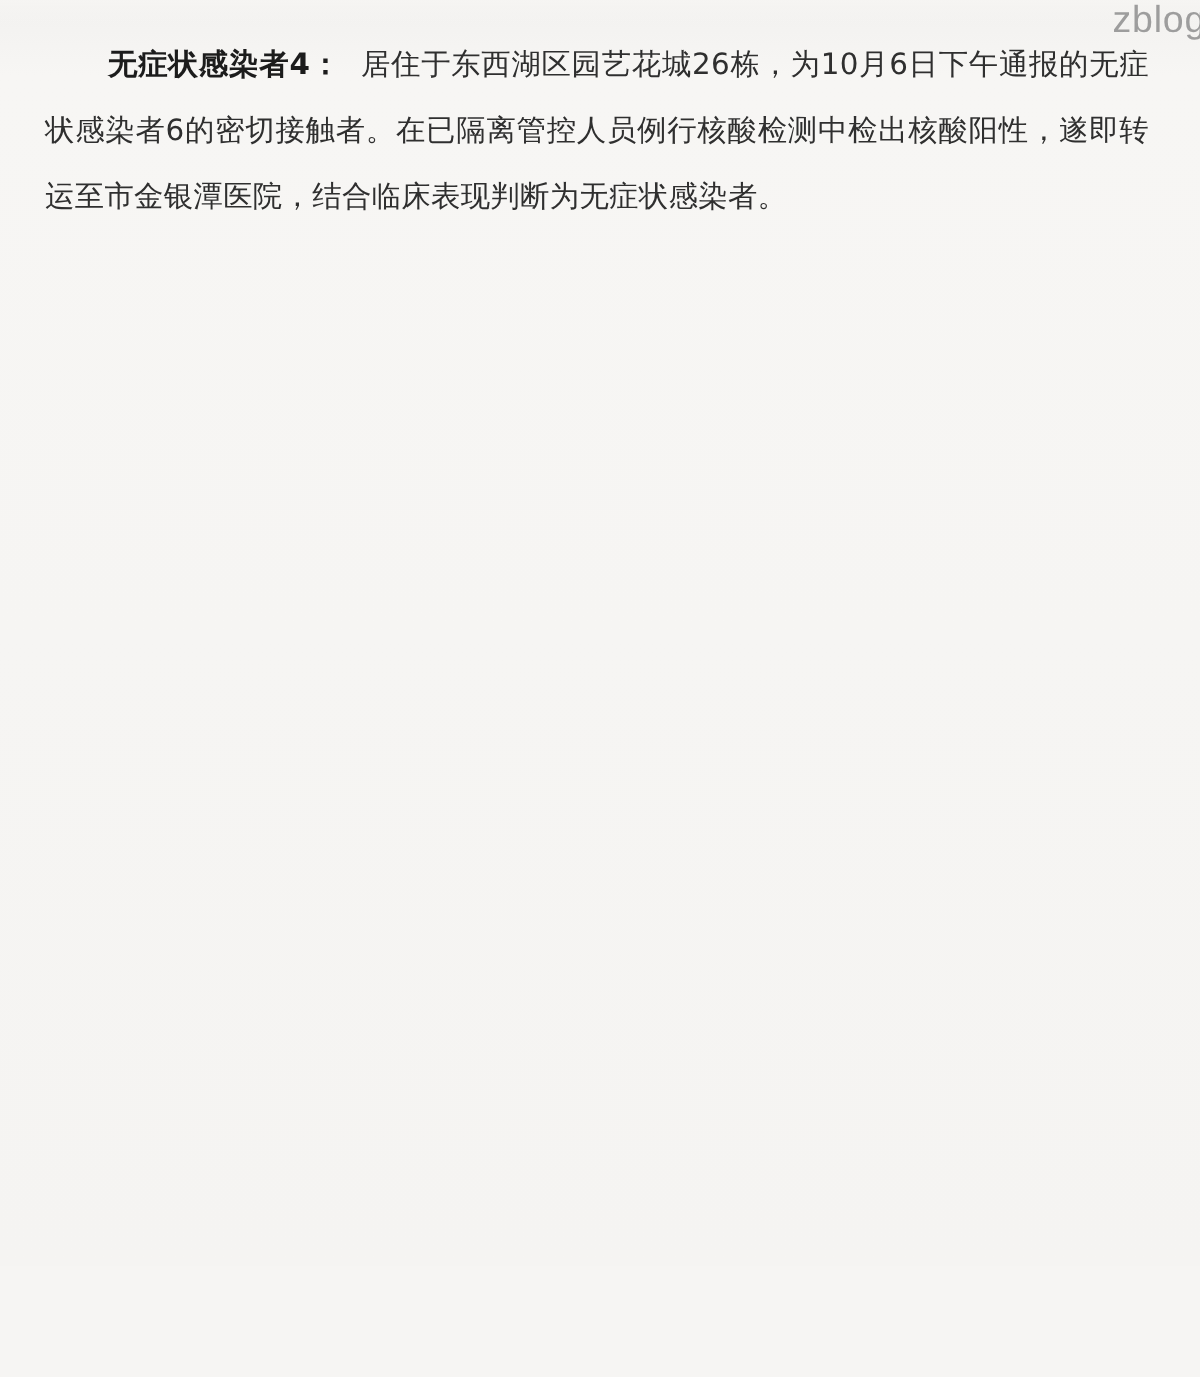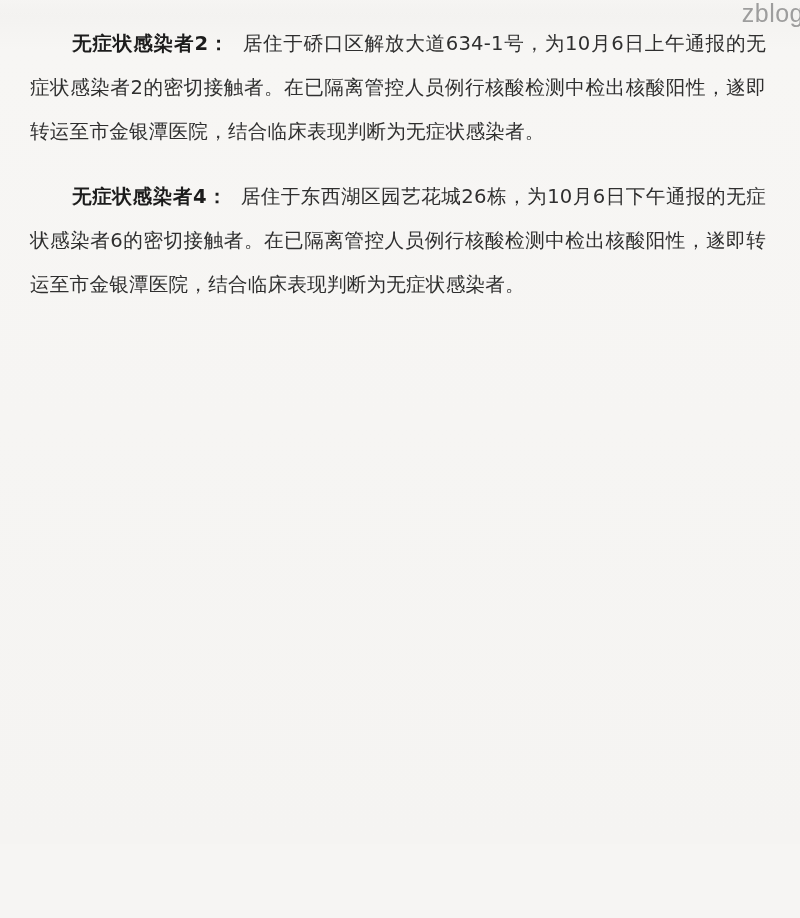--- a/index.html
+++ b/index.html
@@ -114,23 +114,20 @@
 
 <div id="page">
 
   <div class="top-fade"></div>
 
   <div class="watermark">zblog</div>
 
   <div class="doc-body">
 
 
-    <p class="para" id="p2">
-      <span class="lead">无症状感染者2</span><span class="lead">：</span><span class="gap"></span><span>居住于硚口区解放大道634-1号，为10月6日上午通报的无症状感染者2的密切接触者。在已隔离管控人员例行核酸检测中检出核酸阳性，遂即转运至市金银潭医院，结合临床表现判断为无症状感染者。</span>
-    </p>
 
 
     <p class="para" id="p4">
       <span class="lead">无症状感染者4</span><span class="lead">：</span><span class="gap"></span><span>居住于东西湖区园艺花城26栋，为10月6日下午通报的无症状感染者6的密切接触者。在已隔离管控人员例行核酸检测中检出核酸阳性，遂即转运至市金银潭医院，结合临床表现判断为无症状感染者。</span>
     </p>
 
 
 
     <p class="para" id="p7">
       <span class="gap"></span>

